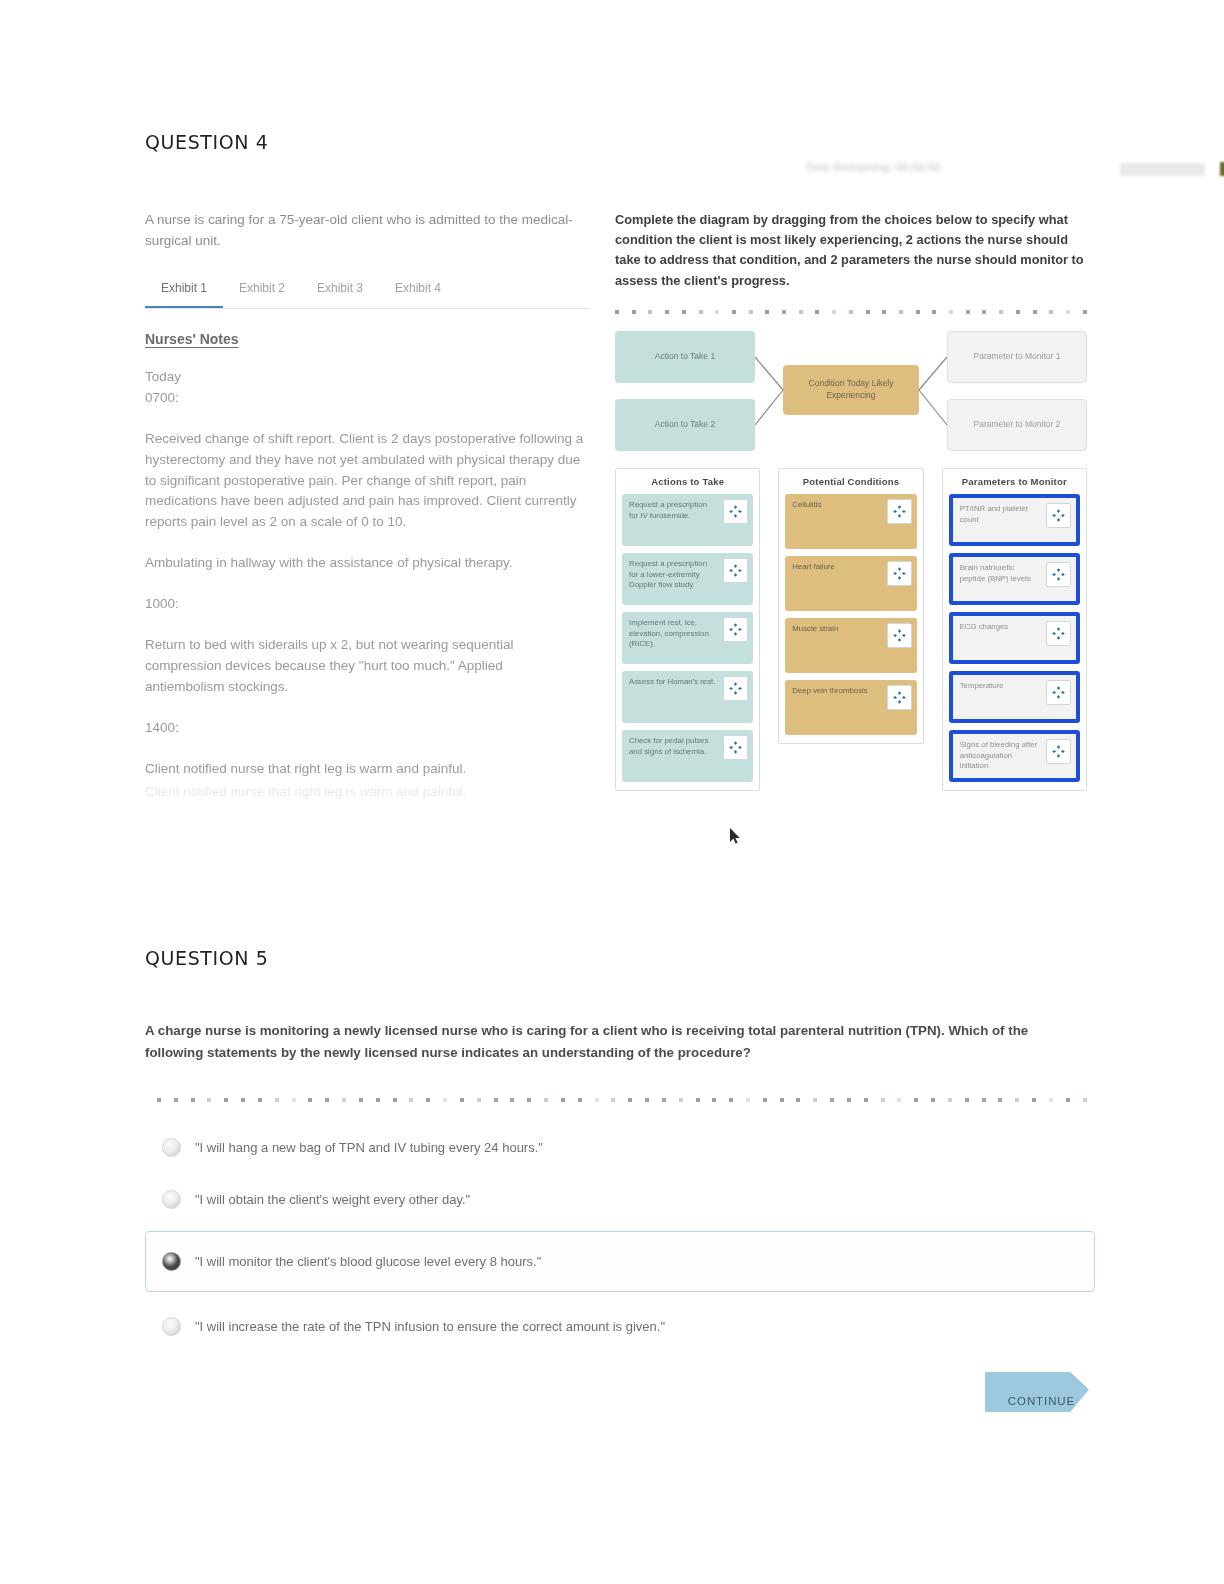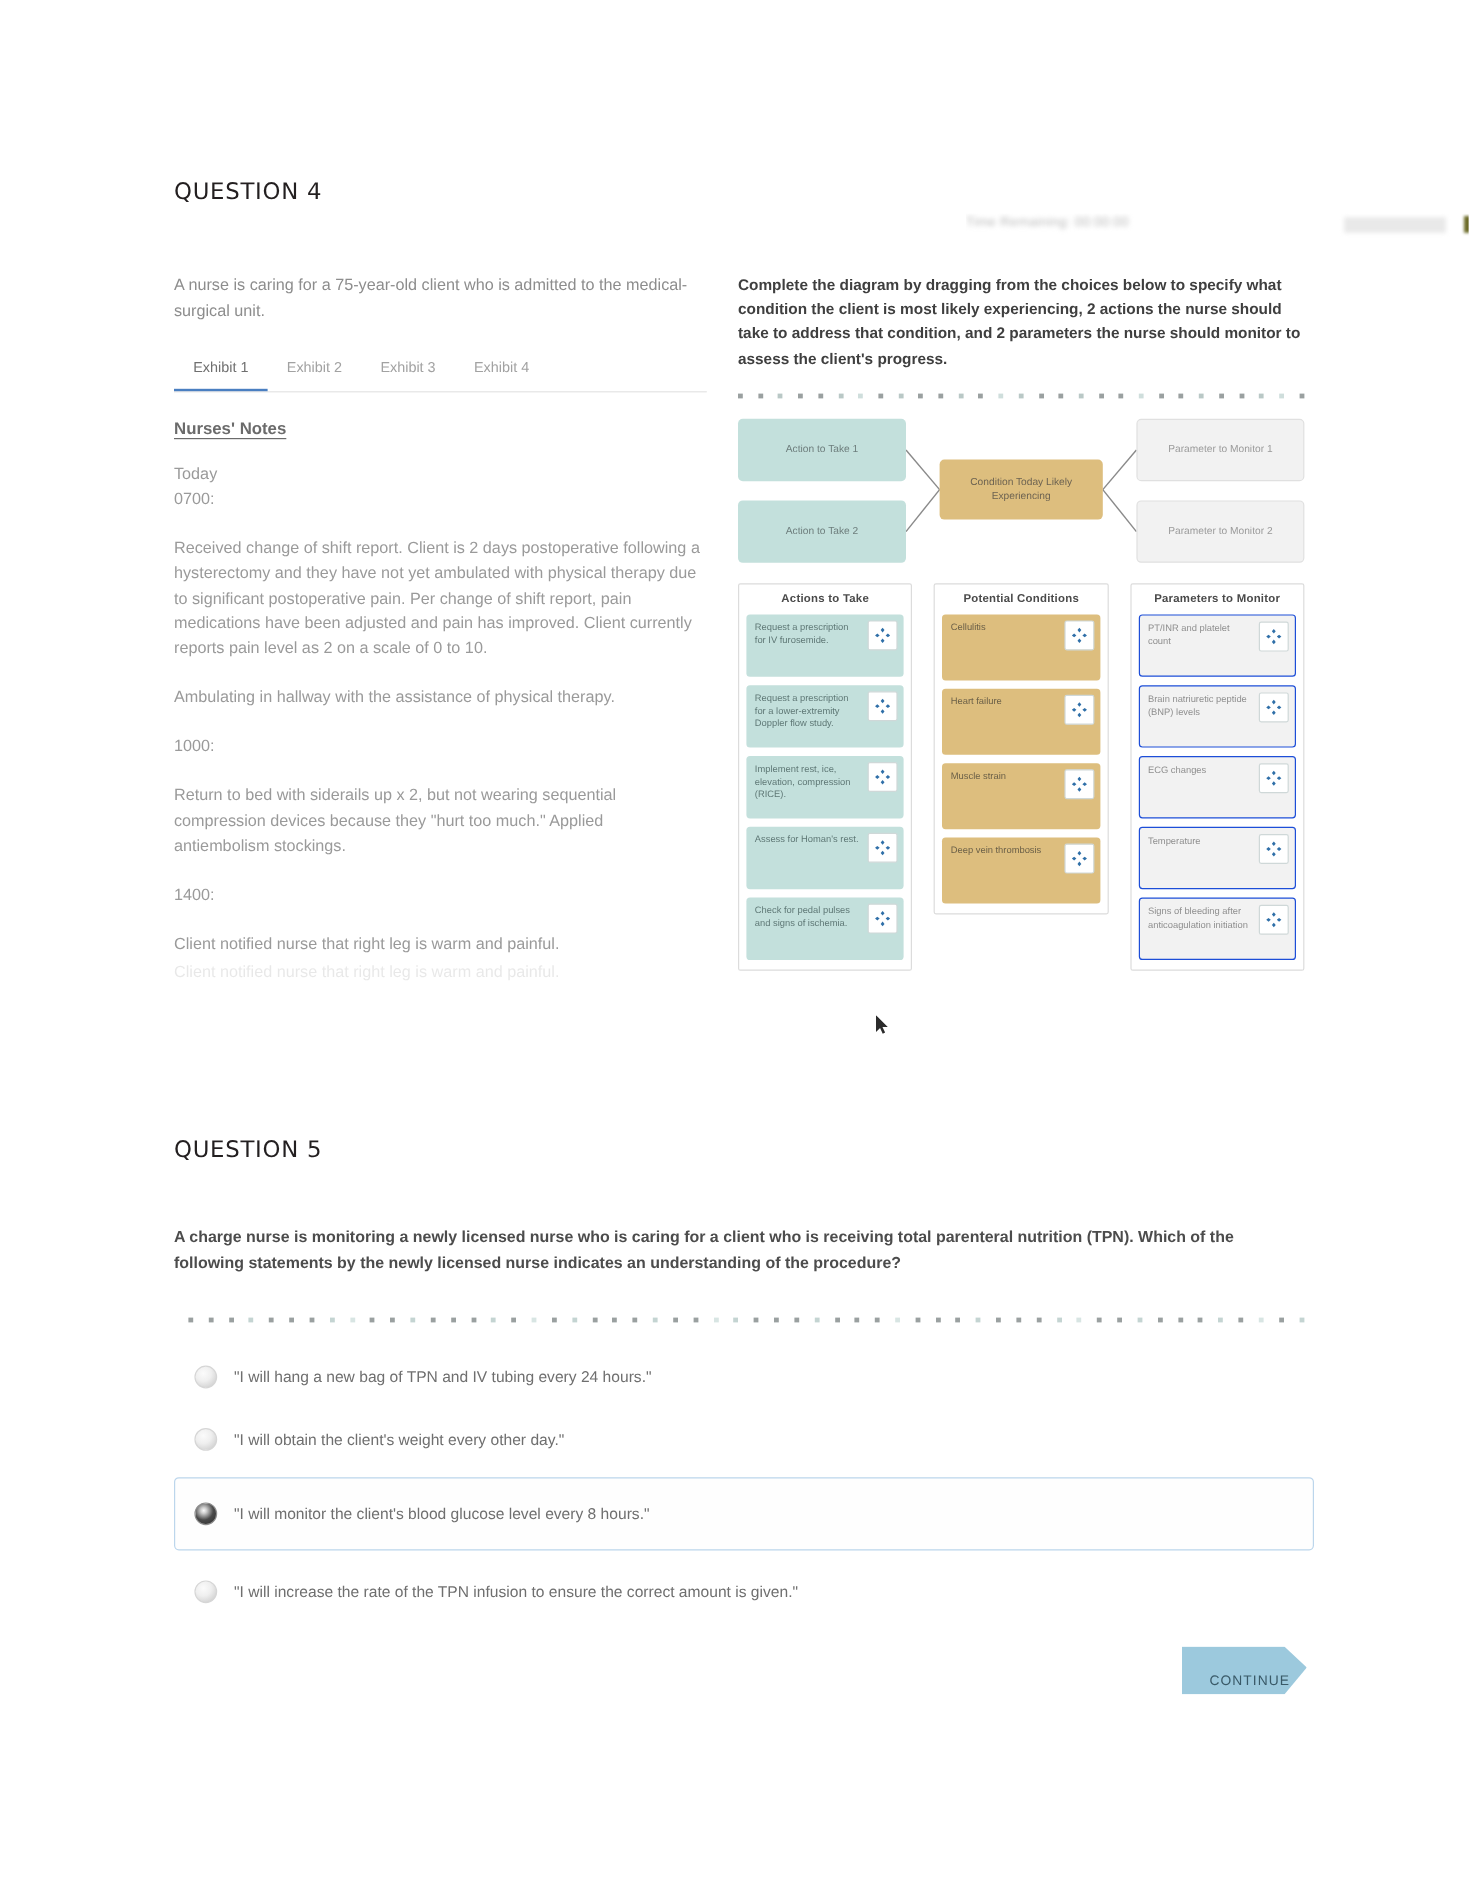--- a/index.html
+++ b/index.html
@@ -19,28 +19,28 @@
 
   
   .q-heading {
     position: absolute;
     font-family: "DejaVu Sans", sans-serif;
     font-size: 19px;
     letter-spacing: 0.6px;
     color: #231f20;
     font-weight: 400;
   }
-  #q4-heading { left: 145px; top: 149px; }
+  #q4-heading { left: 145px; top: 131px; }
   #q5-heading { left: 145px; top: 947px; }
 
   
   #q4-card {
     position: absolute;
     left: 145px;
-    top: 170px;
+    top: 152px;
     width: 950px;
     height: 700px;
   }
 
   
   .top-strip {
     position: absolute;
     left: 660px;
     top: 8px;
     width: 435px;
@@ -234,21 +234,21 @@
     position: relative;
     border-radius: 3px;
     margin-bottom: 7px;
     padding: 6px 36px 6px 7px;
     font-size: 7.8px;
     line-height: 1.38;
   }
   .chip:last-child { margin-bottom: 0; }
   .chip-teal  { background: #c3e0dc; color: #5f7876; min-height: 52px; }
   .chip-gold  { background: #ddbe7e; color: #6a5f47; min-height: 55px; }
-  .chip-gray  { background: #f2f2f2; border: 1px solid #1d4ed8; color: #8f8f8f; min-height: 52px; }
+  .chip-gray  { background: #f2f2f2; border: 4px solid #1d4ed8; color: #8f8f8f; min-height: 52px; }
   .handle {
     position: absolute;
     right: 5px; top: 5px;
     width: 25px; height: 25px;
     background: #ffffff;
     border: 1px solid #cfd8d8;
     border-radius: 2px;
     display: flex; align-items: center; justify-content: center;
   }
 

